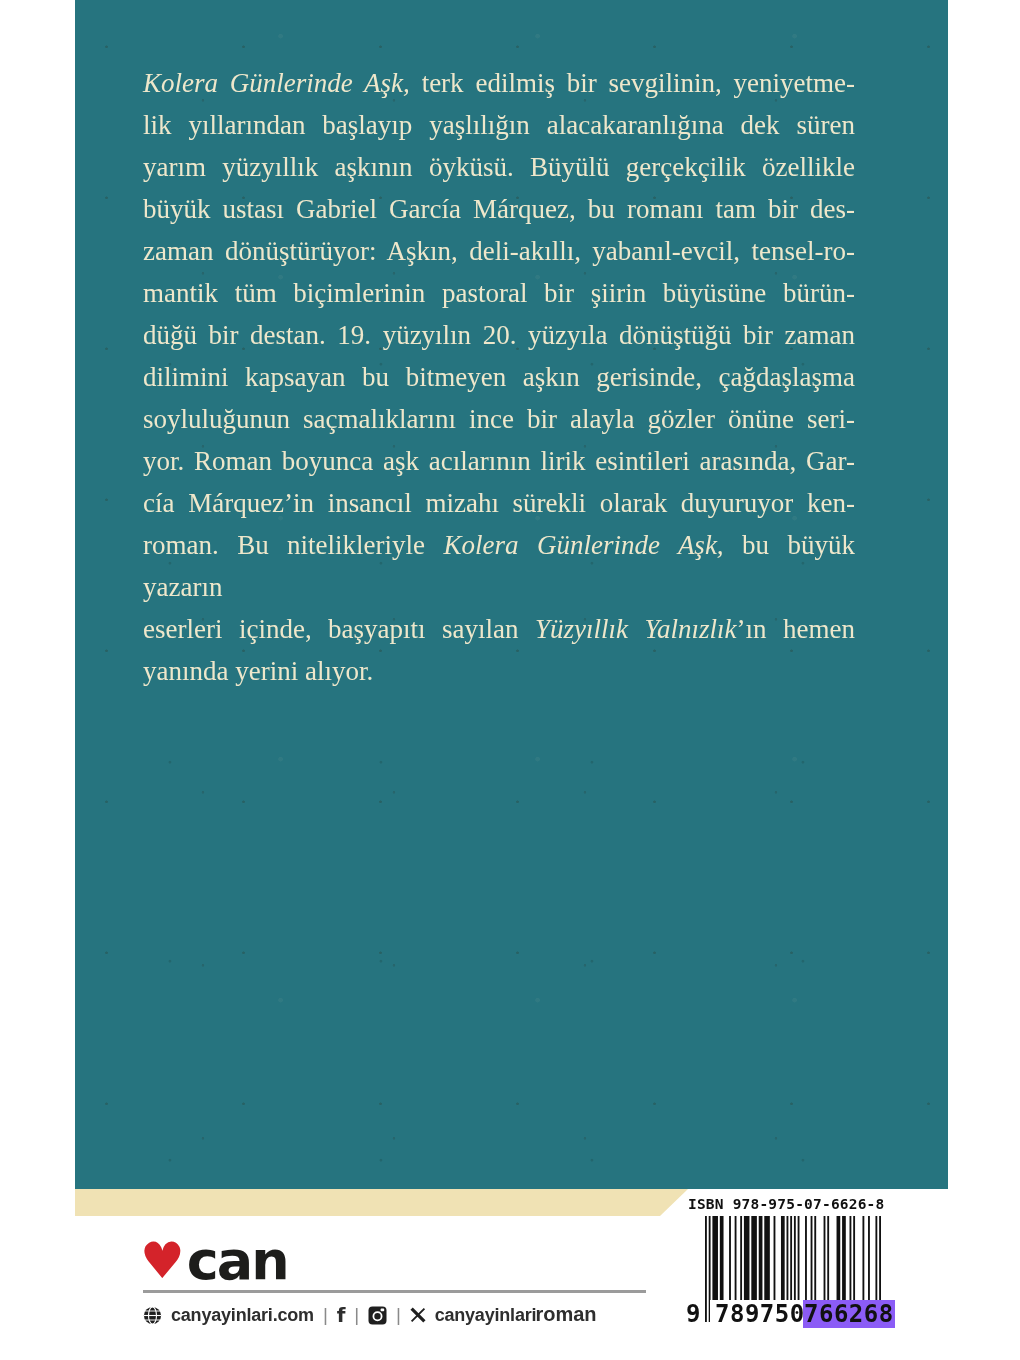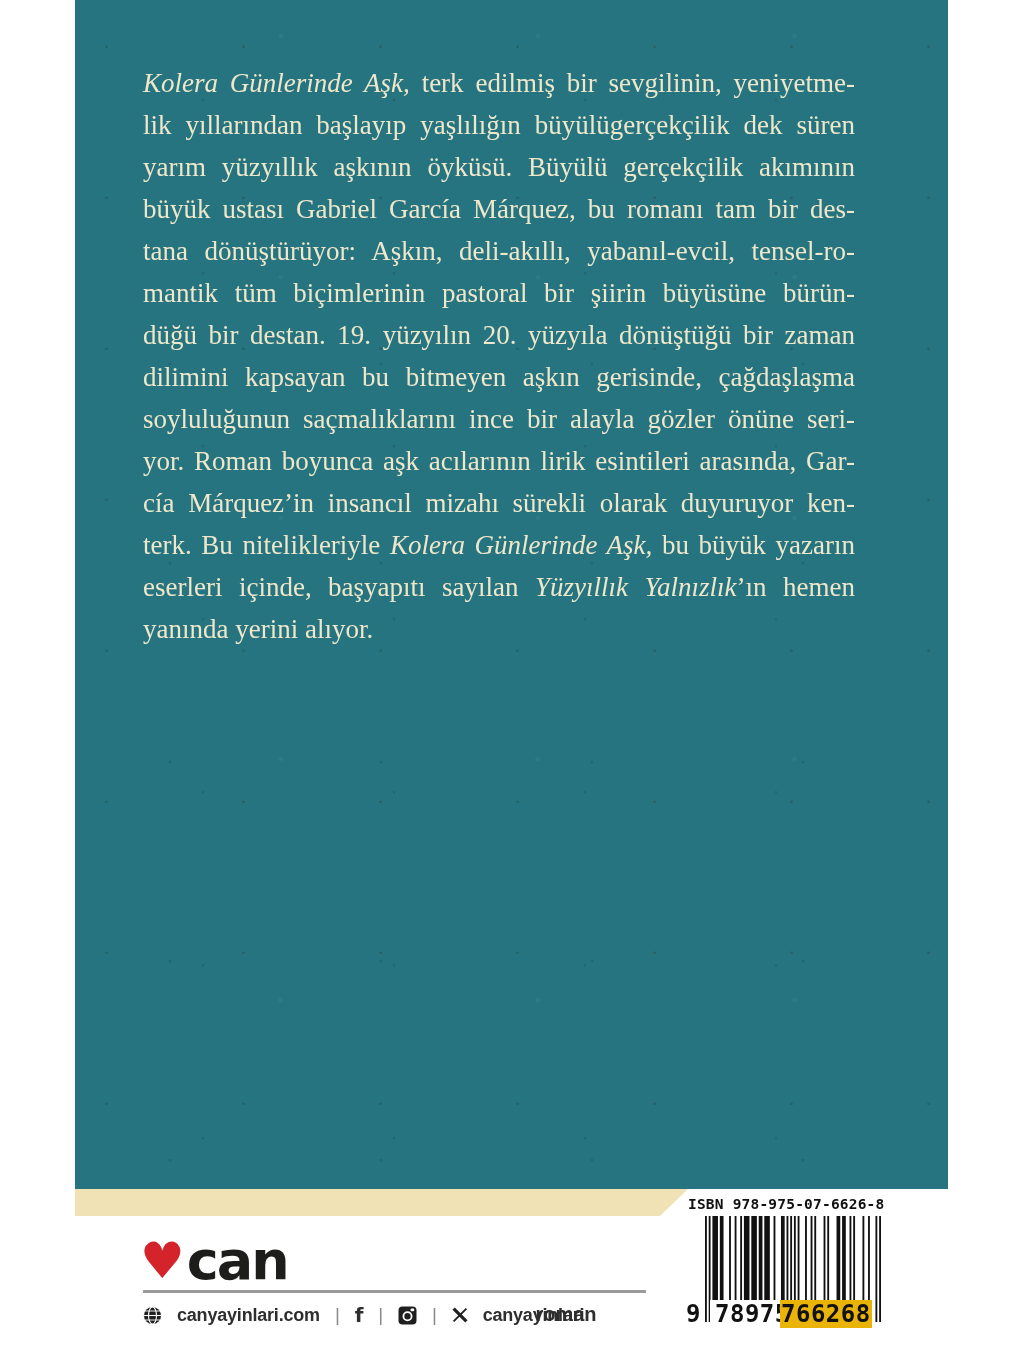--- a/index.html
+++ b/index.html
@@ -25,57 +25,57 @@
   .band{position:absolute;left:75px;top:1189px;width:613px;height:27px;background:#f0e2b4;
         clip-path:polygon(0 0,100% 0,calc(100% - 28px) 100%,0 100%);}
   
   .logo{position:absolute;left:140px;top:1236px;display:flex;align-items:center;}
   .logo .heart{color:#d4232a;font-family:"DejaVu Sans",sans-serif;font-size:50px;line-height:50px;
                margin-right:2px;}
   .logo .lname{color:#1d1d1b;font-family:"DejaVu Sans",sans-serif;font-weight:bold;
                font-size:54px;line-height:50px;letter-spacing:-2px;}
   .rule{position:absolute;left:143px;top:1290px;width:503px;height:3px;background:#9b9b9b;}
   .social{position:absolute;left:143px;top:1302px;height:26px;display:flex;align-items:center;
-          gap:15px;font-family:"Liberation Sans",sans-serif;font-size:18px;font-weight:600;
+          gap:9px;font-family:"Liberation Sans",sans-serif;font-size:18px;font-weight:600;
           color:#2e2e2e;letter-spacing:-0.2px;}
   .social .sep{color:#8a8a8a;font-weight:400;font-size:19px;}
   .social .fb{font-family:"DejaVu Sans",sans-serif;font-weight:bold;font-size:20px;line-height:20px;}
   .social svg{display:block;}
   .genre{position:absolute;left:486px;top:1303px;width:160px;text-align:center;
          font-family:"Liberation Sans",sans-serif;font-size:20px;font-weight:600;color:#2e2e2e;}
   .isbn{position:absolute;left:688px;top:1196px;width:210px;text-align:left;
         font-family:"DejaVu Sans Mono",monospace;font-size:14.5px;font-weight:bold;
         letter-spacing:0.2px;color:#111;}
   .barcode{position:absolute;left:688px;top:1216px;width:210px;height:120px;}
   .barcode svg{position:absolute;left:17px;top:0;}
   .bc-digits span{position:absolute;top:84px;font-family:"DejaVu Sans Mono",monospace;
                   font-size:24px;font-weight:bold;color:#111;letter-spacing:0.5px;}
   .bc-digits .d-first{left:-2px;}
   .bc-digits .d-left{left:22px;background:#fff;padding:0 5px;}
-  .bc-digits .d-right{left:92px;background:#eab308;padding:0 1px;}
+  .bc-digits .d-right{left:115px;background:#8b5cf6;padding:0 1px;}
 </style>
 </head>
 <body>
 
 <div class="page">
 
   <div class="cover">
     <div class="synopsis">
         <div class="tline"><span class="it">Kolera Günlerinde Aşk,</span><span> terk edilmiş bir sevgilinin, yeniyetme-</span></div>
-        <div class="tline"><span>lik yıllarından başlayıp yaşlılığın büyülügerçekçilik dek süren</span></div>
-        <div class="tline"><span>yarım yüzyıllık aşkının öyküsü. Büyülü gerçekçilik akımının</span></div>
+        <div class="tline"><span>lik yıllarından başlayıp yaşlılığın alacakaranlığına dek süren</span></div>
+        <div class="tline"><span>yarım yüzyıllık aşkının öyküsü. Büyülü gerçekçilik özellikle</span></div>
         <div class="tline"><span>büyük ustası Gabriel García Márquez, bu romanı tam bir des-</span></div>
-        <div class="tline"><span>tana dönüştürüyor: Aşkın, deli-akıllı, yabanıl-evcil, tensel-ro-</span></div>
+        <div class="tline"><span>zaman dönüştürüyor: Aşkın, deli-akıllı, yabanıl-evcil, tensel-ro-</span></div>
         <div class="tline"><span>mantik tüm biçimlerinin pastoral bir şiirin büyüsüne bürün-</span></div>
         <div class="tline"><span>düğü bir destan. 19. yüzyılın 20. yüzyıla dönüştüğü bir zaman</span></div>
         <div class="tline"><span>dilimini kapsayan bu bitmeyen aşkın gerisinde, çağdaşlaşma</span></div>
         <div class="tline"><span>soyluluğunun saçmalıklarını ince bir alayla gözler önüne seri-</span></div>
         <div class="tline"><span>yor. Roman boyunca aşk acılarının lirik esintileri arasında, Gar-</span></div>
         <div class="tline"><span>cía Márquez’in insancıl mizahı sürekli olarak duyuruyor ken-</span></div>
-        <div class="tline"><span>terk. Bu nitelikleriyle </span><span class="it">Kolera Günlerinde Aşk,</span><span> bu büyük yazarın</span></div>
+        <div class="tline"><span>roman. Bu nitelikleriyle </span><span class="it">Kolera Günlerinde Aşk,</span><span> bu büyük yazarın</span></div>
         <div class="tline"><span>eserleri içinde, başyapıtı sayılan </span><span class="it">Yüzyıllık Yalnızlık</span><span>’ın hemen</span></div>
         <div class="tline tlast"><span>yanında yerini alıyor.</span></div>
       </div>
   </div>
 
   <div class="band"></div>
 
   <div class="logo">
     <span class="heart">♥</span>
     <span class="lname">can</span>

